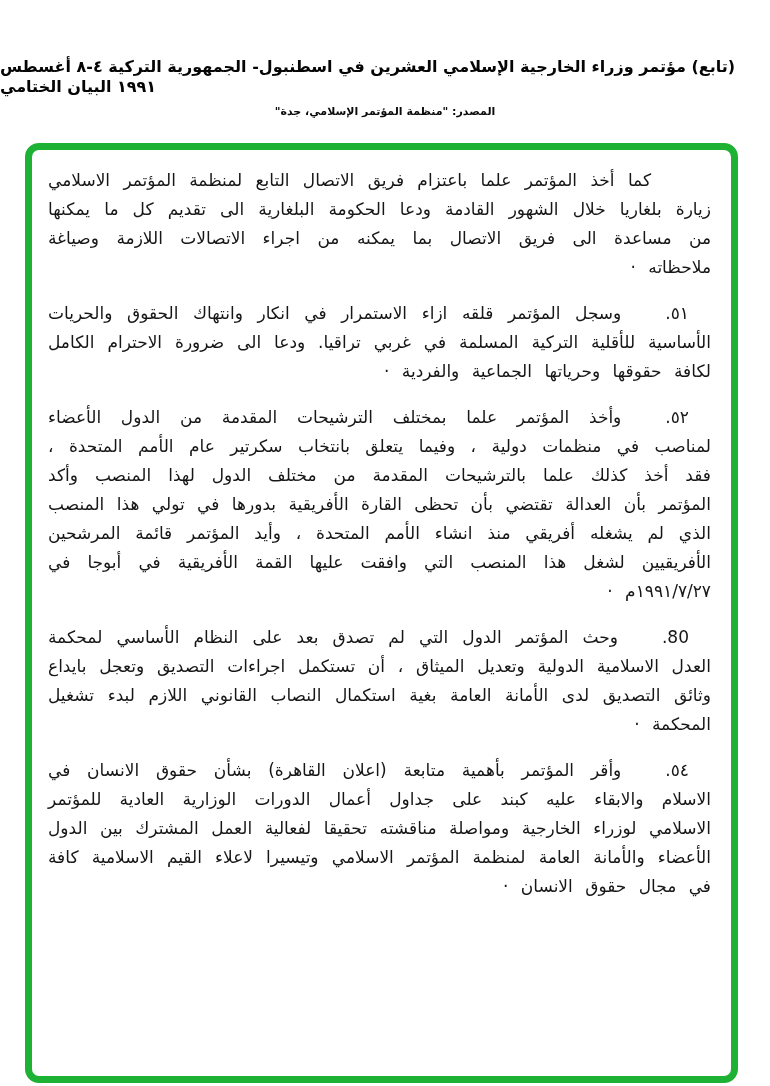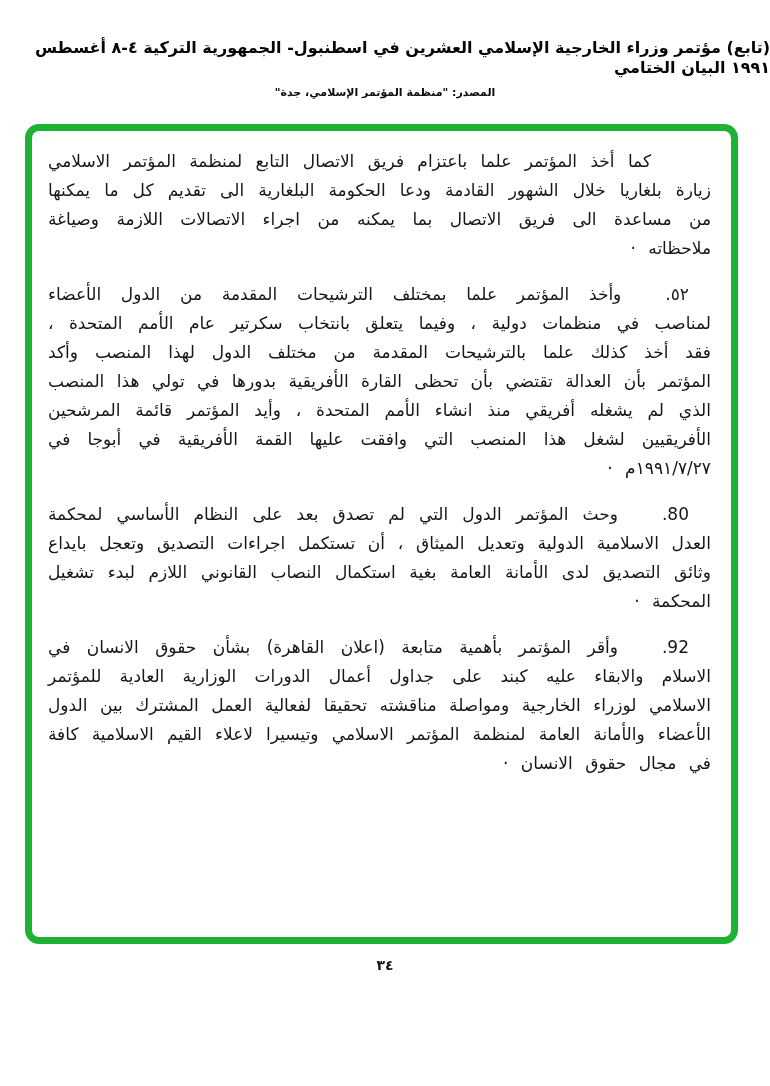--- a/index.html
+++ b/index.html
@@ -9,39 +9,39 @@
   }
   .page {
     position: relative;
     width: 770px;
     height: 1086px;
     background: #ffffff;
     font-family: "DejaVu Sans", sans-serif;
     overflow: hidden;
   }
   .header-title {
-    padding-top: 38px;
-    text-align: right;
+    padding-top: 57px;
+    text-align: left;
     direction: rtl;
     font-size: 16px;
     font-weight: bold;
     color: #050505;
     line-height: 1.25;
   }
   .header-source {
     margin-top: 8px;
     text-align: center;
     direction: rtl;
     font-size: 11px;
     font-weight: bold;
     color: #0a0a0a;
   }
   .frame {
     margin: 25px 32px 0 25px;
-    height: 820px;
+    height: 940px;
     box-sizing: border-box;
     border: 7px solid #1eb234;
     border-radius: 14px;
     padding: 16px 20px 0 16px;
     overflow: hidden;
     background: #ffffff;
   }
   .frame p {
     margin: 0;
     direction: rtl;
@@ -80,30 +80,33 @@
 <div class="page">
 
   <div class="header-title">(تابع) مؤتمر وزراء الخارجية الإسلامي العشرين في اسطنبول- الجمهورية التركية ٤-٨ أغسطس ١٩٩١ البيان الختامي</div>
 
   <div class="header-source">المصدر: "منظمة المؤتمر الإسلامي، جدة"</div>
 
   <div class="frame">
 
     <p class="intro">كما أخذ المؤتمر علما باعتزام فريق الاتصال التابع لمنظمة المؤتمر الاسلامي زيارة بلغاريا خلال الشهور القادمة ودعا الحكومة البلغارية الى تقديم كل ما يمكنها من مساعدة الى فريق الاتصال بما يمكنه من اجراء الاتصالات اللازمة وصياغة ملاحظاته ·</p>
 
+    <p class="numbered">
+      <span class="num">٥١.</span><span>وسجل المؤتمر قلقه ازاء الاستمرار في انكار وانتهاك الحقوق والحريات الأساسية للأقلية التركية المسلمة في غربي تراقيا. ودعا الى ضرورة الاحترام الكامل لكافة حقوقها وحرياتها الجماعية والفردية ·</span>
+    </p>
 
     <p class="numbered">
       <span class="num">٥٢.</span><span>وأخذ المؤتمر علما بمختلف الترشيحات المقدمة من الدول الأعضاء لمناصب في منظمات دولية ، وفيما يتعلق بانتخاب سكرتير عام الأمم المتحدة ، فقد أخذ كذلك علما بالترشيحات المقدمة من مختلف الدول لهذا المنصب وأكد المؤتمر بأن العدالة تقتضي بأن تحظى القارة الأفريقية بدورها في تولي هذا المنصب الذي لم يشغله أفريقي منذ انشاء الأمم المتحدة ، وأيد المؤتمر قائمة المرشحين الأفريقيين لشغل هذا المنصب التي وافقت عليها القمة الأفريقية في أبوجا في ١٩٩١/٧/٢٧م ·</span>
     </p>
 
     <p class="numbered">
       <span class="num">80.</span><span>وحث المؤتمر الدول التي لم تصدق بعد على النظام الأساسي لمحكمة العدل الاسلامية الدولية وتعديل الميثاق ، أن تستكمل اجراءات التصديق وتعجل بايداع وثائق التصديق لدى الأمانة العامة بغية استكمال النصاب القانوني اللازم لبدء تشغيل المحكمة ·</span>
     </p>
 
     <p class="numbered">
-      <span class="num">92.</span><span>وأقر المؤتمر بأهمية متابعة (اعلان القاهرة) بشأن حقوق الانسان في الاسلام والابقاء عليه كبند على جداول أعمال الدورات الوزارية العادية للمؤتمر الاسلامي لوزراء الخارجية ومواصلة مناقشته تحقيقا لفعالية العمل المشترك بين الدول الأعضاء والأمانة العامة لمنظمة المؤتمر الاسلامي وتيسيرا لاعلاء القيم الاسلامية كافة في مجال حقوق الانسان ·</span>
+      <span class="num">٥٤.</span><span>وأقر المؤتمر بأهمية متابعة (اعلان القاهرة) بشأن حقوق الانسان في الاسلام والابقاء عليه كبند على جداول أعمال الدورات الوزارية العادية للمؤتمر الاسلامي لوزراء الخارجية ومواصلة مناقشته تحقيقا لفعالية العمل المشترك بين الدول الأعضاء والأمانة العامة لمنظمة المؤتمر الاسلامي وتيسيرا لاعلاء القيم الاسلامية كافة في مجال حقوق الانسان ·</span>
     </p>
 
   </div>
 
   <div class="page-num">٣٤</div>
 
 </div>
 
 </body></html>

